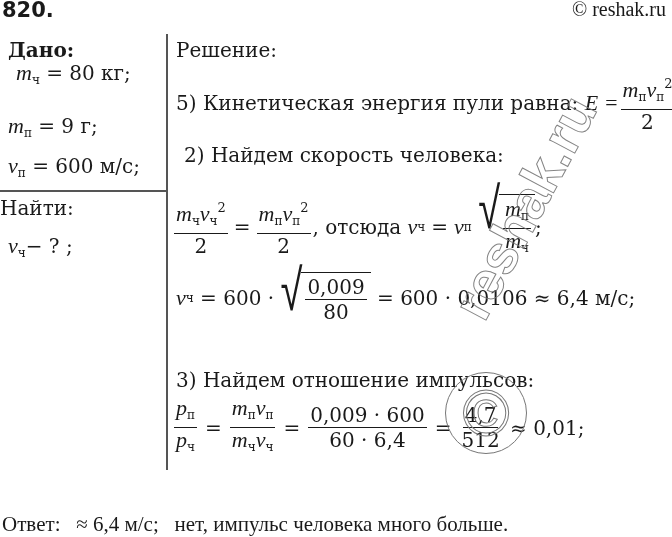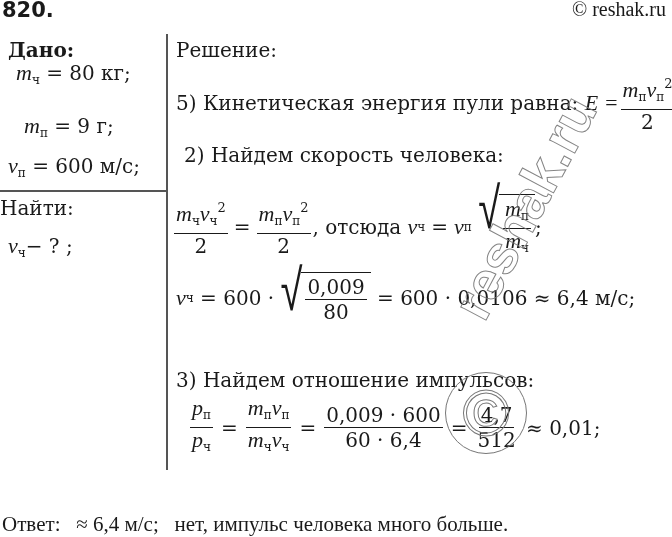--- a/index.html
+++ b/index.html
@@ -32,21 +32,21 @@
 <div class="abs copyright">© reshak.ru</div>
 
 <div class="vline"></div>
 <div class="hline"></div>
 
 <div class="abs t" style="left:8px;top:38px;font-weight:bold;">Дано:</div>
 <div class="abs t" style="left:8px;top:61px;margin-left:8px;">
   <i class="v">m</i><sub class="s">ч</sub>
   <span>= 80 кг;</span>
 </div>
-<div class="abs t" style="left:8px;top:114px;margin-left:16px;">
+<div class="abs t" style="left:8px;top:114px;">
   <i class="v">m</i><sub class="s">п</sub>
   <span>= 9 г;</span>
 </div>
 <div class="abs t" style="left:8px;top:154px;">
   <i class="v">v</i><sub class="s">п</sub>
   <span>= 600 м/с;</span>
 </div>
 
 <div class="abs t" style="left:0;top:196px;">Найти:</div>
 <div class="abs t" style="left:8px;top:234px;">
@@ -103,21 +103,21 @@
         <span class="num">0,009</span>
         <span class="den">80</span>
       </span>
     </span>
   </span>&nbsp;
   <span>= 600 · 0,0106 ≈ 6,4 м/с;</span>
 </div>
 
 <div class="abs t" style="left:176px;top:368px;">3) Найдем отношение импульсов:</div>
 
-<div class="abs t" style="left:188px;top:396px;display:flex;align-items:center;">
+<div class="abs t" style="left:172px;top:396px;display:flex;align-items:center;">
   <span class="frac">
     <span class="num"><i class="v">p</i><sub class="s">п</sub></span>
     <span class="den"><i class="v">p</i><sub class="s">ч</sub></span>
   </span>
   <span style="margin:0 6px;">=</span>
   <span class="frac">
     <span class="num"><i class="v">m</i><sub class="s">п</sub><i class="v">v</i><sub class="s">п</sub></span>
     <span class="den"><i class="v">m</i><sub class="s">ч</sub><i class="v">v</i><sub class="s">ч</sub></span>
   </span>
   <span style="margin:0 6px;">=</span>

